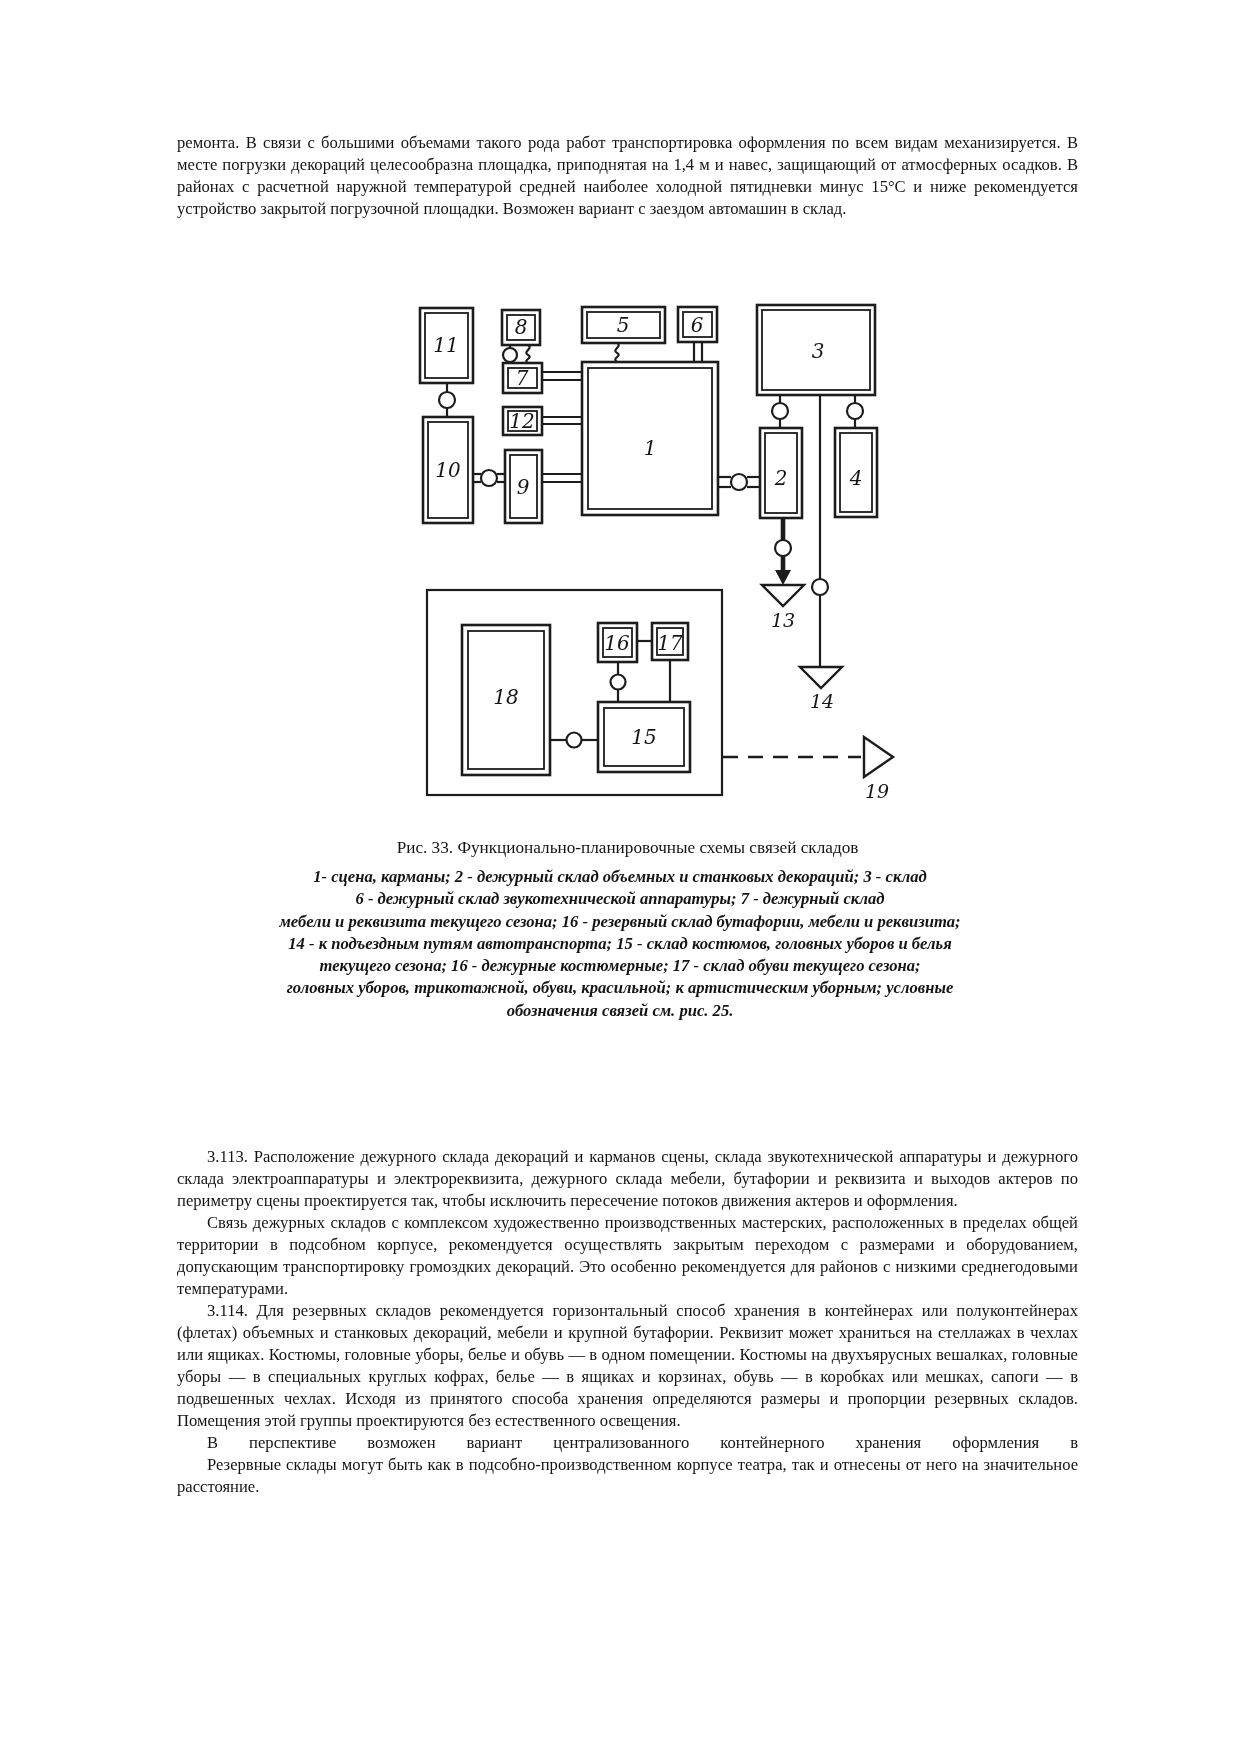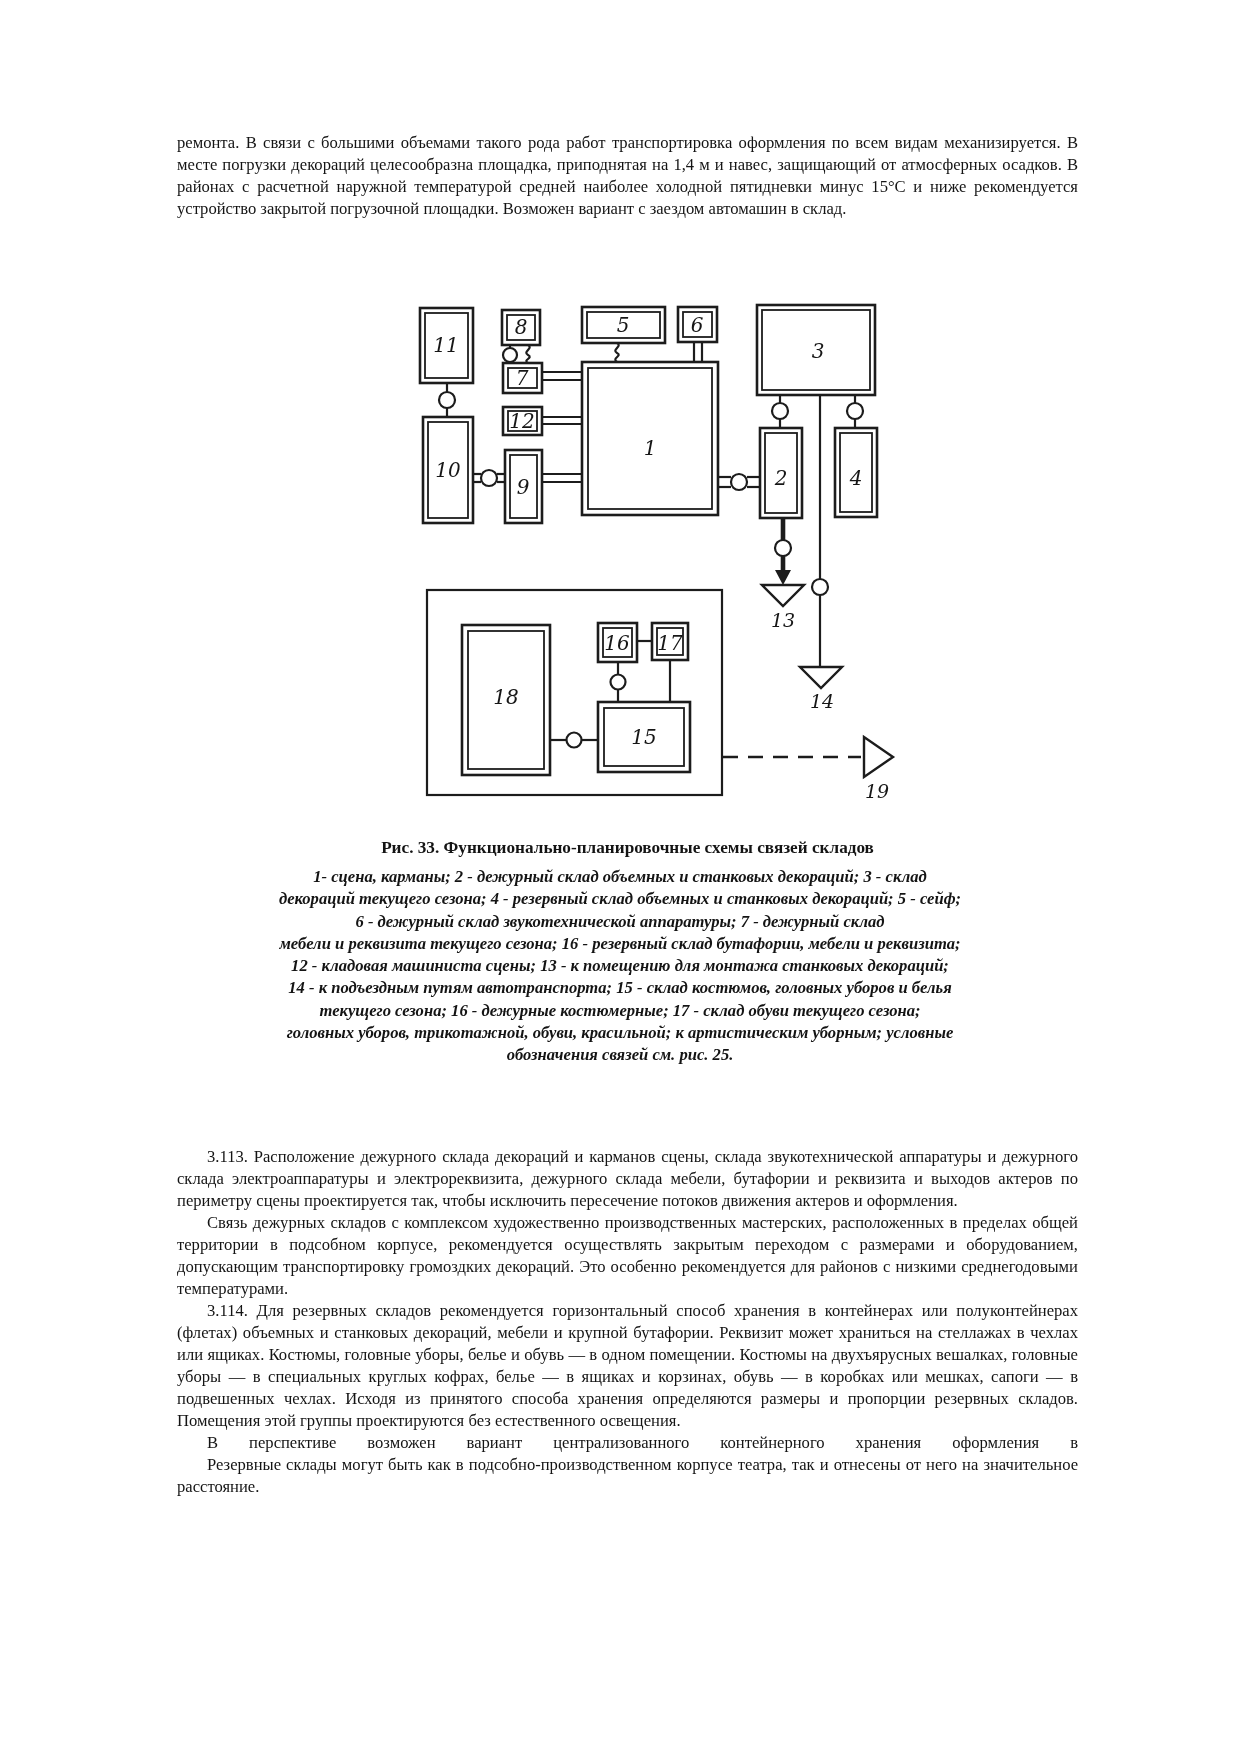--- a/index.html
+++ b/index.html
@@ -15,21 +15,21 @@
   .text-col{position:absolute;left:177px;width:901px;}
   .body-text{
     font-size:16.6px;line-height:22px;
     text-align:justify;
   }
   .body-text p{margin:0;}
   .body-text p.indent{text-indent:30px;}
   .force-justify{text-align-last:justify;}
   .caption{
     position:absolute;left:177px;width:901px;top:838px;
-    text-align:center;font-weight:bold;font-size:17.2px;
+    text-align:center;font-weight:normal;font-size:17.2px;
   }
   .legend{
     position:absolute;left:0px;width:1240px;top:866px;
     text-align:center;font-style:italic;font-size:16.6px;line-height:22.3px;
   }
   .legend div{white-space:nowrap;font-weight:bold;}
   .diagram{
     position:absolute;left:350px;top:258px;width:570px;height:545px;
   }
   .diagram .box{fill:#ffffff;stroke:#1c1c1c;stroke-width:2.6px;}
@@ -190,24 +190,22 @@
       <text x="670" y="650">17</text>
       <text x="506" y="704">18</text>
       <text x="877" y="798" class="small">19</text>
     </g>
   </svg>
 
   <div class="caption">Рис. 33. Функционально-планировочные схемы связей складов</div>
 
   <div class="legend">
     <div>1- сцена, карманы; 2 - дежурный склад объемных и станковых декораций; 3 - склад</div>
-    <div>декораций текущего сезона; 4 - резервный склад объемных и станковых декораций; 5 - сейф;</div>
     <div>6 - дежурный склад звукотехнической аппаратуры; 7 - дежурный склад</div>
     <div>мебели и реквизита текущего сезона; 16 - резервный склад бутафории, мебели и реквизита;</div>
-    <div>12 - кладовая машиниста сцены; 13 - к помещению для монтажа станковых декораций;</div>
     <div>14 - к подъездным путям автотранспорта; 15 - склад костюмов, головных уборов и белья</div>
     <div>текущего сезона; 16 - дежурные костюмерные; 17 - склад обуви текущего сезона;</div>
     <div>головных уборов, трикотажной, обуви, красильной; к артистическим уборным; условные</div>
     <div>обозначения связей см. рис. 25.</div>
   </div>
 
   <div class="text-col body-text" style="top:1146px;">
     <p class="indent">3.113. Расположение дежурного склада декораций и карманов сцены, склада звукотехнической аппаратуры и дежурного склада электроаппаратуры и электрореквизита, дежурного склада мебели, бутафории и реквизита и выходов актеров по периметру сцены проектируется так, чтобы исключить пересечение потоков движения актеров и оформления.</p>
     <p class="indent">Связь дежурных складов с комплексом художественно производственных мастерских, расположенных в пределах общей территории в подсобном корпусе, рекомендуется осуществлять закрытым переходом с размерами и оборудованием, допускающим транспортировку громоздких декораций. Это особенно рекомендуется для районов с низкими среднегодовыми температурами.</p>
     <p class="indent">3.114. Для резервных складов рекомендуется горизонтальный способ хранения в контейнерах или полуконтейнерах (флетах) объемных и станковых декораций, мебели и крупной бутафории. Реквизит может храниться на стеллажах в чехлах или ящиках. Костюмы, головные уборы, белье и обувь — в одном помещении. Костюмы на двухъярусных вешалках, головные уборы — в специальных круглых кофрах, белье — в ящиках и корзинах, обувь — в коробках или мешках, сапоги — в подвешенных чехлах. Исходя из принятого способа хранения определяются размеры и пропорции резервных складов. Помещения этой группы проектируются без естественного освещения.</p>

